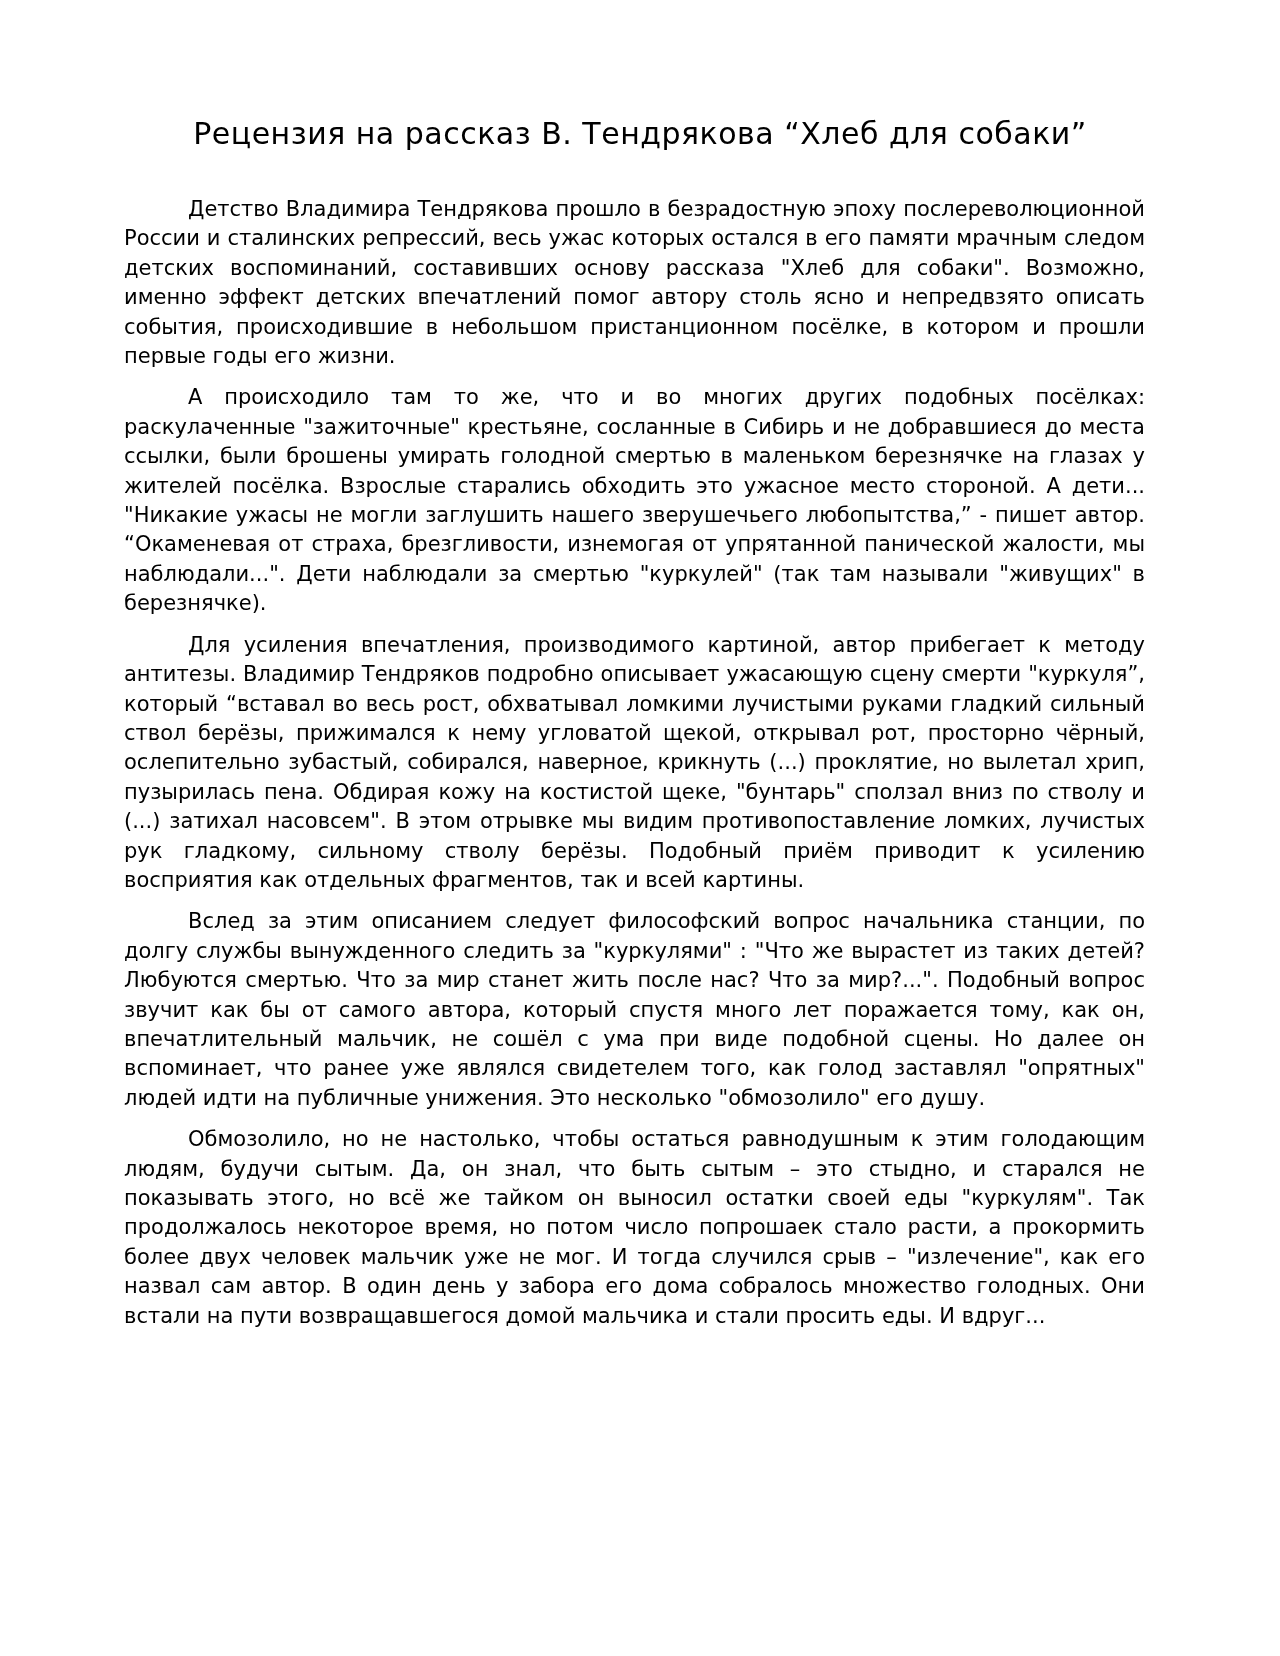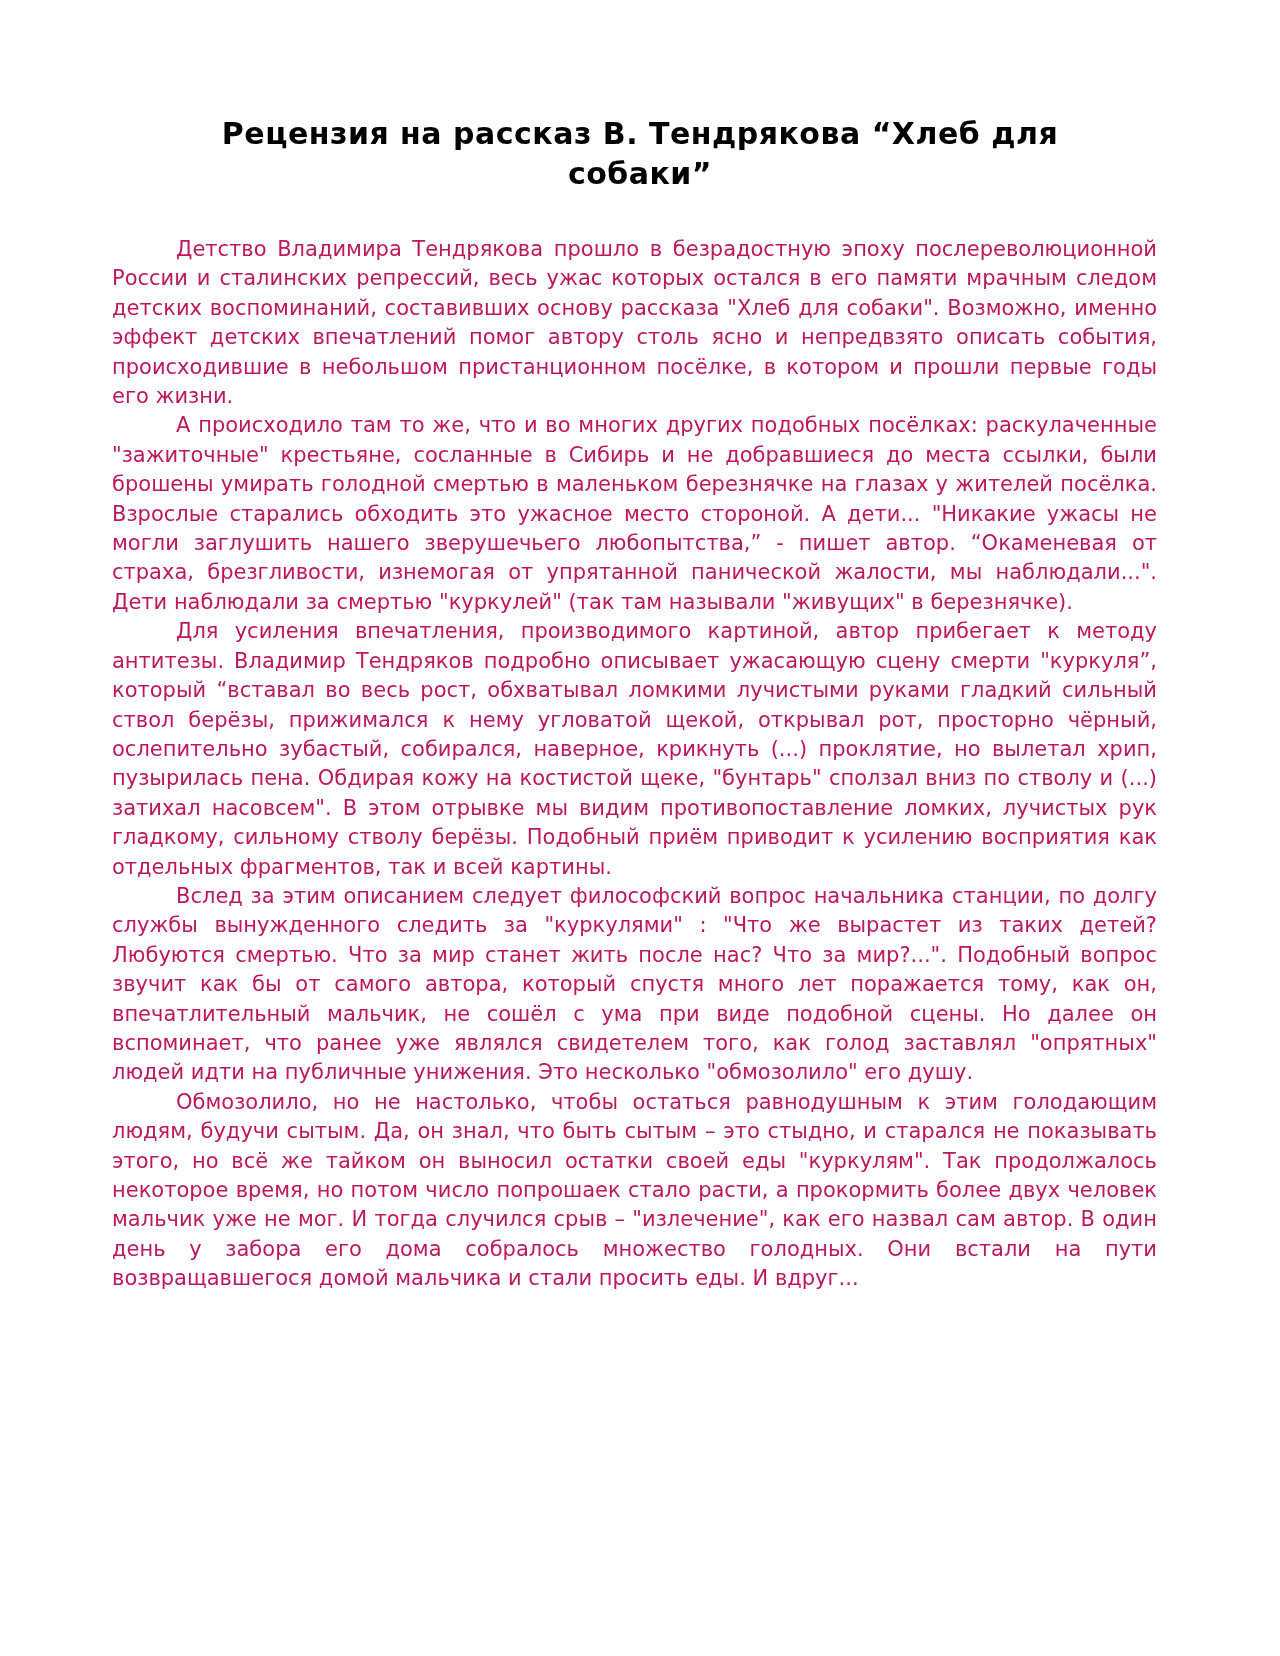--- a/index.html
+++ b/index.html
@@ -18,37 +18,37 @@
     position: relative;
     width: 1280px;
     height: 1656px;
     background: #ffffff;
     box-sizing: border-box;
   }
   .doc-title {
     margin: 114px auto 0 auto;
     max-width: 950px;
     text-align: center;
-    font-weight: bold;
+    font-weight: normal;
     font-size: 30px;
     line-height: 40px;
     color: #000000;
     letter-spacing: 0.5px;
   }
   .doc-content {
     margin: 41px 123px 0 112px; 
   }
   .doc-content p {
-    margin: 0;
+    margin: 12px;
     padding: 0;
     font-size: 21px;
     line-height: 29.4px;
     text-align: justify;
     text-indent: 64px;
-    color: #be185d;
+    color: #000000;
   }
 </style>
 </head>
 <body>
 
 <div class="page">
   <h1 class="doc-title">Рецензия на рассказ В. Тендрякова “Хлеб для собаки”</h1>
   <div class="doc-content">
     <p>Детство Владимира Тендрякова прошло в безрадостную эпоху послереволюционной России и сталинских репрессий, весь ужас которых остался в его памяти мрачным следом детских воспоминаний, составивших основу рассказа "Хлеб для собаки". Возможно, именно эффект детских впечатлений помог автору столь ясно и непредвзято описать события, происходившие в небольшом пристанционном посёлке, в котором и прошли первые годы его жизни.</p>
     <p>А происходило там то же, что и во многих других подобных посёлках: раскулаченные "зажиточные" крестьяне, сосланные в Сибирь и не добравшиеся до места ссылки, были брошены умирать голодной смертью в маленьком березнячке на глазах у жителей посёлка. Взрослые старались обходить это ужасное место стороной. А дети... "Никакие ужасы не могли заглушить нашего зверушечьего любопытства,” - пишет автор. “Окаменевая от страха, брезгливости, изнемогая от упрятанной панической жалости, мы наблюдали...". Дети наблюдали за смертью "куркулей" (так там называли "живущих" в березнячке).</p>

